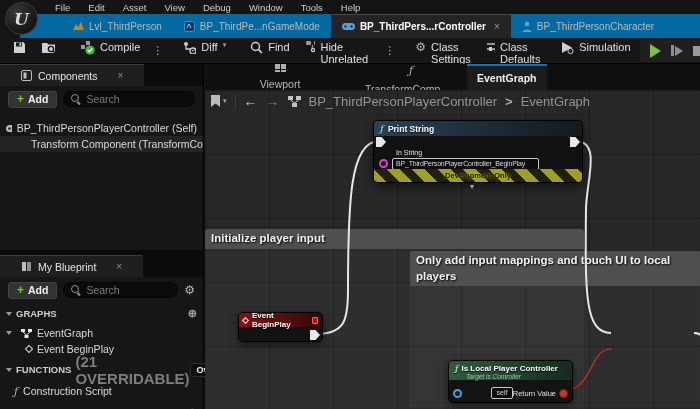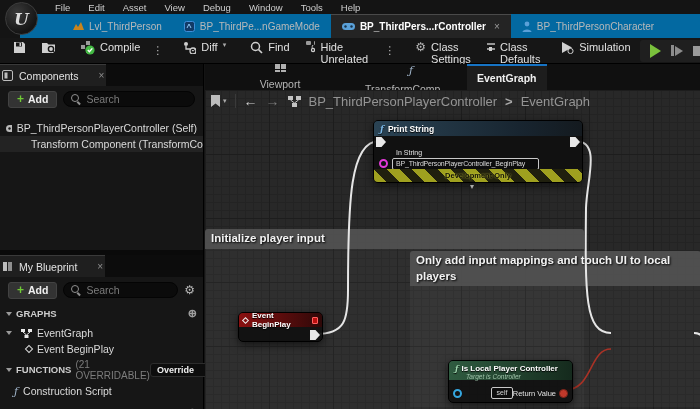--- a/index.html
+++ b/index.html
@@ -38,31 +38,31 @@
   .stopsq { width:10px; height:10px; background:#9a9a9a; }
   
   .mag { position:relative; width:10px; height:10px; flex:0 0 auto; }
   .mag::before { content:""; position:absolute; left:0; top:0; width:6px; height:6px; border:1.5px solid #8f8f8f; border-radius:50%; }
   .mag::after { content:""; position:absolute; left:7px; top:7px; width:3.5px; height:1.5px; background:#8f8f8f; transform:rotate(45deg); transform-origin:0 0; }
   .gearglyph { color:#b5b5b5; font-size:12px; line-height:1; }
   .plusg { color:#6fca35; font-weight:bold; font-size:12px; line-height:1; }
   
   .leftcol { position:absolute; top:64px; left:0; width:204px; bottom:0; background:#161616; border-right:1px solid #000; }
   .ptabs { height:22px; background:#0c0c0c; display:flex; align-items:stretch; }
-  .ptab { display:flex; align-items:center; gap:6px; padding:0 2px; background:#1f1f1f; font-size:10.5px; color:#e3e3e3; border-top:1px solid #3a3a3a; }
+  .ptab { display:flex; align-items:center; gap:6px; padding:0 21px; background:#1f1f1f; font-size:10.5px; color:#e3e3e3; border-top:1px solid #3a3a3a; }
   .ptab .close { color:#8f8f8f; margin-left:14px; font-size:10px; }
   .prow { display:flex; align-items:center; gap:6px; padding:0 8px; height:26px; }
   .addbtn { display:flex; align-items:center; gap:4px; background:#333333; border:1px solid #424242; border-radius:3px;
     height:17px; padding:0 8px; font-size:10.5px; font-weight:bold; color:#efefef; }
   .searchbox { flex:1; display:flex; align-items:center; gap:5px; background:#0b0b0b; border:1px solid #040404;
     border-radius:9px; height:16px; padding:0 7px; color:#7b7b7b; font-size:10.5px; }
   .trow { display:flex; align-items:center; gap:5px; height:16px; padding:0 6px; font-size:10.5px; color:#dadada; white-space:nowrap; overflow:hidden; }
   .trow.hl { background:#232323; }
   .sect { display:flex; align-items:center; height:15px; padding:0 6px; font-size:9.5px; font-weight:bold; color:#cdcdcd; }
-  .sect .note { font-weight:normal; color:#7d7d7d; margin-left:4px; font-size:10px; }
+  .sect .note { font-weight:bold; color:#7d7d7d; margin-left:4px; font-size:15px; }
   .sect .right { margin-left:auto; color:#9d9d9d; font-size:11px; }
   .tri-c { width:0; height:0; border-top:4px solid #9a9a9a; border-left:3.5px solid transparent; border-right:3.5px solid transparent; margin-right:4px; }
   .ovrbtn { margin-left:auto; display:flex; align-items:center; gap:19px; background:#0d0d0d; border:1px solid #2c2c2c;
     border-radius:3px; height:14px; padding:0 6px; font-size:9px; font-weight:bold; color:#eee; }
   .fnicon { font-family:"DejaVu Serif", serif; font-style:italic; color:#9fb3c8; font-size:11px; }
   .diamond { width:6px; height:6px; border:1.5px solid #d8d8d8; transform:rotate(45deg); background:transparent; flex:0 0 auto; }
   
   .grapharea { position:absolute; top:64px; left:205px; right:0; bottom:0; }
   .gtabs { height:26px; background:#101010; display:flex; align-items:stretch; }
   .gtab { display:flex; align-items:center; gap:6px; padding:0 10px; font-size:10.5px; color:#b5b5b5;flex-direction:column; }

